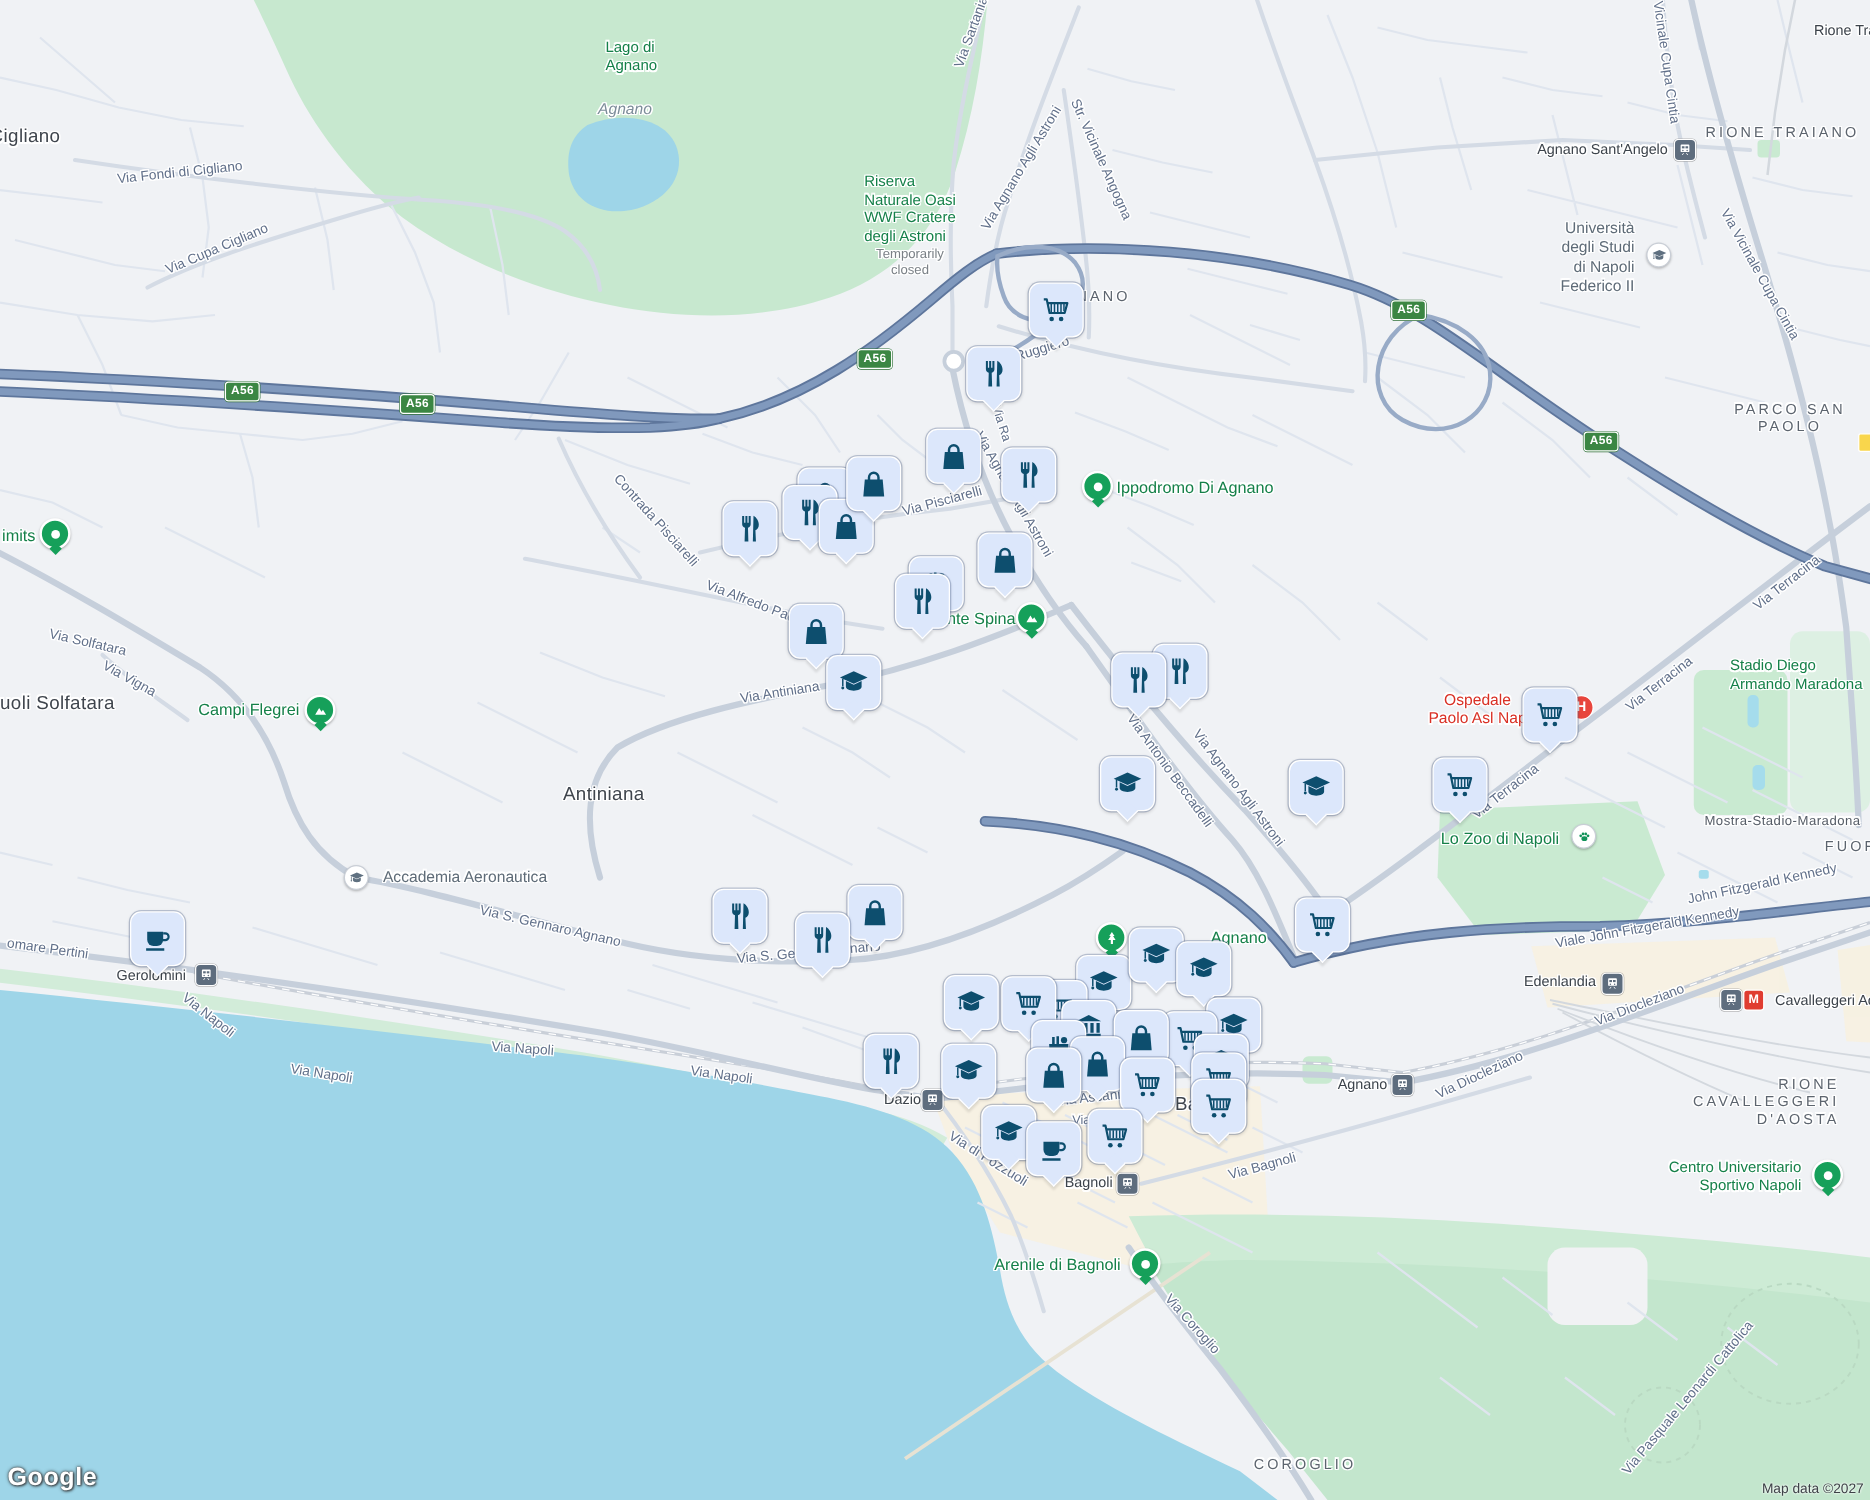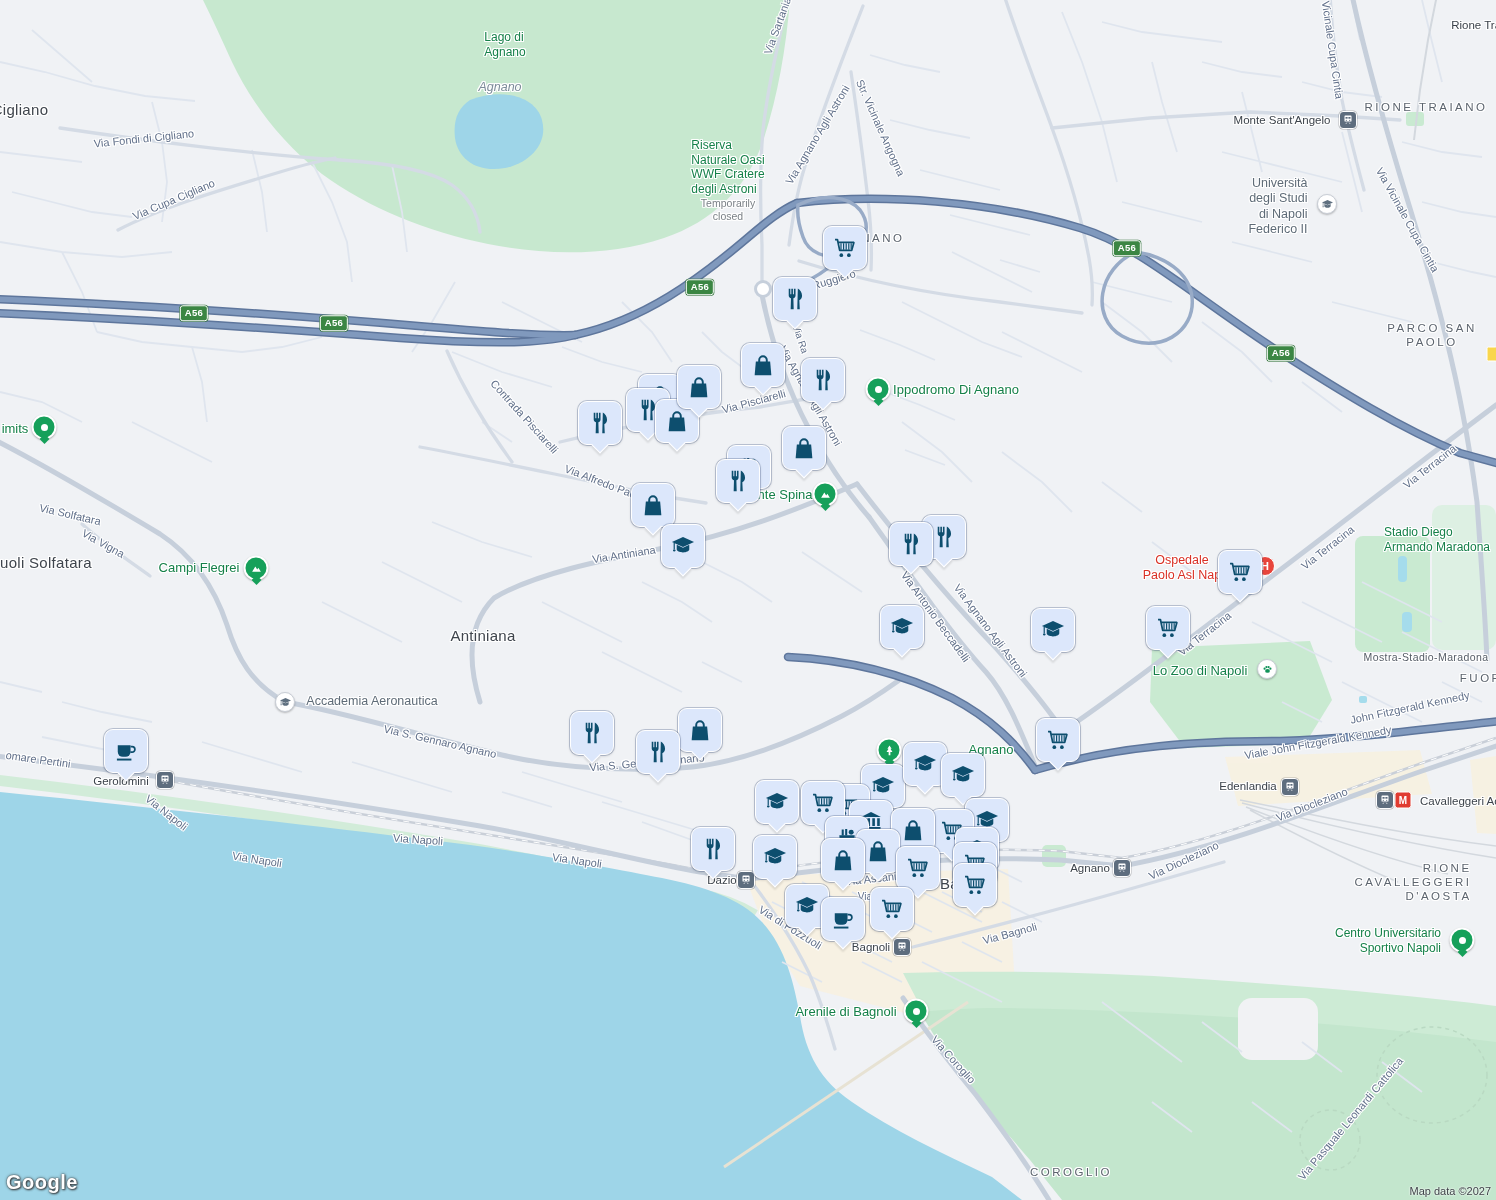--- a/index.html
+++ b/index.html
@@ -303,21 +303,21 @@
       <div class="lbl road" style="left: 990px; top: 631px; transform: translate(-50%, -50%) rotate(53deg);">Via Agnano Agli Astroni</div>
       <div class="lbl road" style="left: 935px; top: 617px; transform: translate(-50%, -50%) rotate(54deg);">Via Antonio Beccadelli</div>
       <div class="lbl red" style="left: 1182px; top: 568px; transform: translate(-50%, -50%) rotate(0deg);">Ospedale<br>Paolo Asl Nap</div>
       <div class="lbl road" style="left: 1205px; top: 634px; transform: translate(-50%, -50%) rotate(-38deg);">Via Terracina</div>
       <div class="lbl road" style="left: 1328px; top: 548px; transform: translate(-50%, -50%) rotate(-38deg);">Via Terracina</div>
       <div class="lbl road" style="left: 1430px; top: 467px; transform: translate(-50%, -50%) rotate(-38deg);">Via Terracina</div>
       <div class="lbl green" style="left: 1437px; top: 540px; transform: translate(-50%, -50%) rotate(0deg);">Stadio Diego<br>Armando Maradona</div>
       <div class="lbl green-lg" style="left: 1200px; top: 671px; transform: translate(-50%, -50%) rotate(0deg);">Lo Zoo di Napoli</div>
       <div class="lbl station-sm" style="left: 1426px; top: 657px; transform: translate(-50%, -50%) rotate(0deg);">Mostra-Stadio-Maradona</div>
       <div class="lbl district" style="left: 1515px; top: 678px; transform: translate(-50%, -50%) rotate(0deg);">FUORIGROTTA</div>
-      <div class="lbl station" style="left: 1282px; top: 120px; transform: translate(-50%, -50%) rotate(0deg);">Monte Sant'Angelo</div>
+      <div class="lbl station" style="left: 1282px; top: 120px; transform: translate(-50%, -50%) rotate(0deg);">Agnano Sant'Angelo</div>
       <div class="lbl district" style="left: 1426px; top: 107px; transform: translate(-50%, -50%) rotate(0deg);">RIONE TRAIANO</div>
       <div class="lbl station" style="left: 1487px; top: 25px; transform: translate(-50%, -50%) rotate(0deg);">Rione Traiano</div>
       <div class="lbl poi" style="left: 1278px; top: 206px; text-align: right; transform: translate(-50%, -50%) rotate(0deg);">Università<br>degli Studi<br>di Napoli<br>Federico II</div>
       <div class="lbl district" style="left: 1432px; top: 335px; text-align: center; transform: translate(-50%, -50%) rotate(0deg);">PARCO SAN<br>PAOLO</div>
       <div class="lbl road" style="left: 1407px; top: 220px; transform: translate(-50%, -50%) rotate(61deg);">Via Vicinale Cupa Cintia</div>
       <div class="lbl road" style="left: 1332px; top: 50px; transform: translate(-50%, -50%) rotate(82deg);">Vicinale Cupa Cintia</div>
       <div class="lbl road" style="left: 440px; top: 742px; transform: translate(-50%, -50%) rotate(13deg);">Via S. Gennaro Agnano</div>
       <div class="lbl road" style="left: 647px; top: 763px; transform: translate(-50%, -50%) rotate(-5deg);">Via S. Gennaro Agnano</div>
       <div class="lbl road" style="left: 38px; top: 760px; transform: translate(-50%, -50%) rotate(8deg);">omare Pertini</div>
       <div class="lbl station" style="left: 121px; top: 781px; transform: translate(-50%, -50%) rotate(0deg);">Gerolomini</div>
@@ -337,21 +337,21 @@
       <div class="lbl road" style="left: 1184px; top: 861px; transform: translate(-50%, -50%) rotate(-25deg);">Via Diocleziano</div>
       <div class="lbl road" style="left: 1312px; top: 805px; transform: translate(-50%, -50%) rotate(-21deg);">Via Diocleziano</div>
       <div class="lbl station" style="left: 1248px; top: 786px; transform: translate(-50%, -50%) rotate(0deg);">Edenlandia</div>
       <div class="lbl station" style="left: 1468px; top: 801px; transform: translate(-50%, -50%) rotate(0deg);">Cavalleggeri Aosta</div>
       <div class="lbl road" style="left: 1318px; top: 743px; transform: translate(-50%, -50%) rotate(-10deg);">Viale John Fitzgerald Kennedy</div>
       <div class="lbl road" style="left: 1410px; top: 708px; transform: translate(-50%, -50%) rotate(-12deg);">John Fitzgerald Kennedy</div>
       <div class="lbl district" style="left: 1413px; top: 882px; text-align: right; transform: translate(-50%, -50%) rotate(0deg);">RIONE<br>CAVALLEGGERI<br>D'AOSTA</div>
       <div class="lbl green" style="left: 1388px; top: 941px; text-align: right; transform: translate(-50%, -50%) rotate(0deg);">Centro Universitario<br>Sportivo Napoli</div>
       <div class="lbl green-lg" style="left: 846px; top: 1012px; transform: translate(-50%, -50%) rotate(0deg);">Arenile di Bagnoli</div>
       <div class="lbl road" style="left: 953px; top: 1060px; transform: translate(-50%, -50%) rotate(48deg);">Via Coroglio</div>
-      <div class="lbl district" style="left: 1044px; top: 1172px; transform: translate(-50%, -50%) rotate(0deg); margin-left: 27px;">COROGLIO</div>
+      <div class="lbl district" style="left: 1044px; top: 1172px; transform: translate(-50%, -50%) rotate(0deg);">COROGLIO</div>
       <div class="lbl road" style="left: 1351px; top: 1119px; transform: translate(-50%, -50%) rotate(-50deg);">Via Pasquale Leonardi Cattolica</div>
     </div>
 
   <div id="markers" class="layer">
       <div class="mk mk-station" style="left: 1348px; top: 120px;">
         <svg>
           <use href="#g-train"></use>
         </svg>
       </div>
       <div class="mk mk-station" style="left: 165px; top: 780px;">

